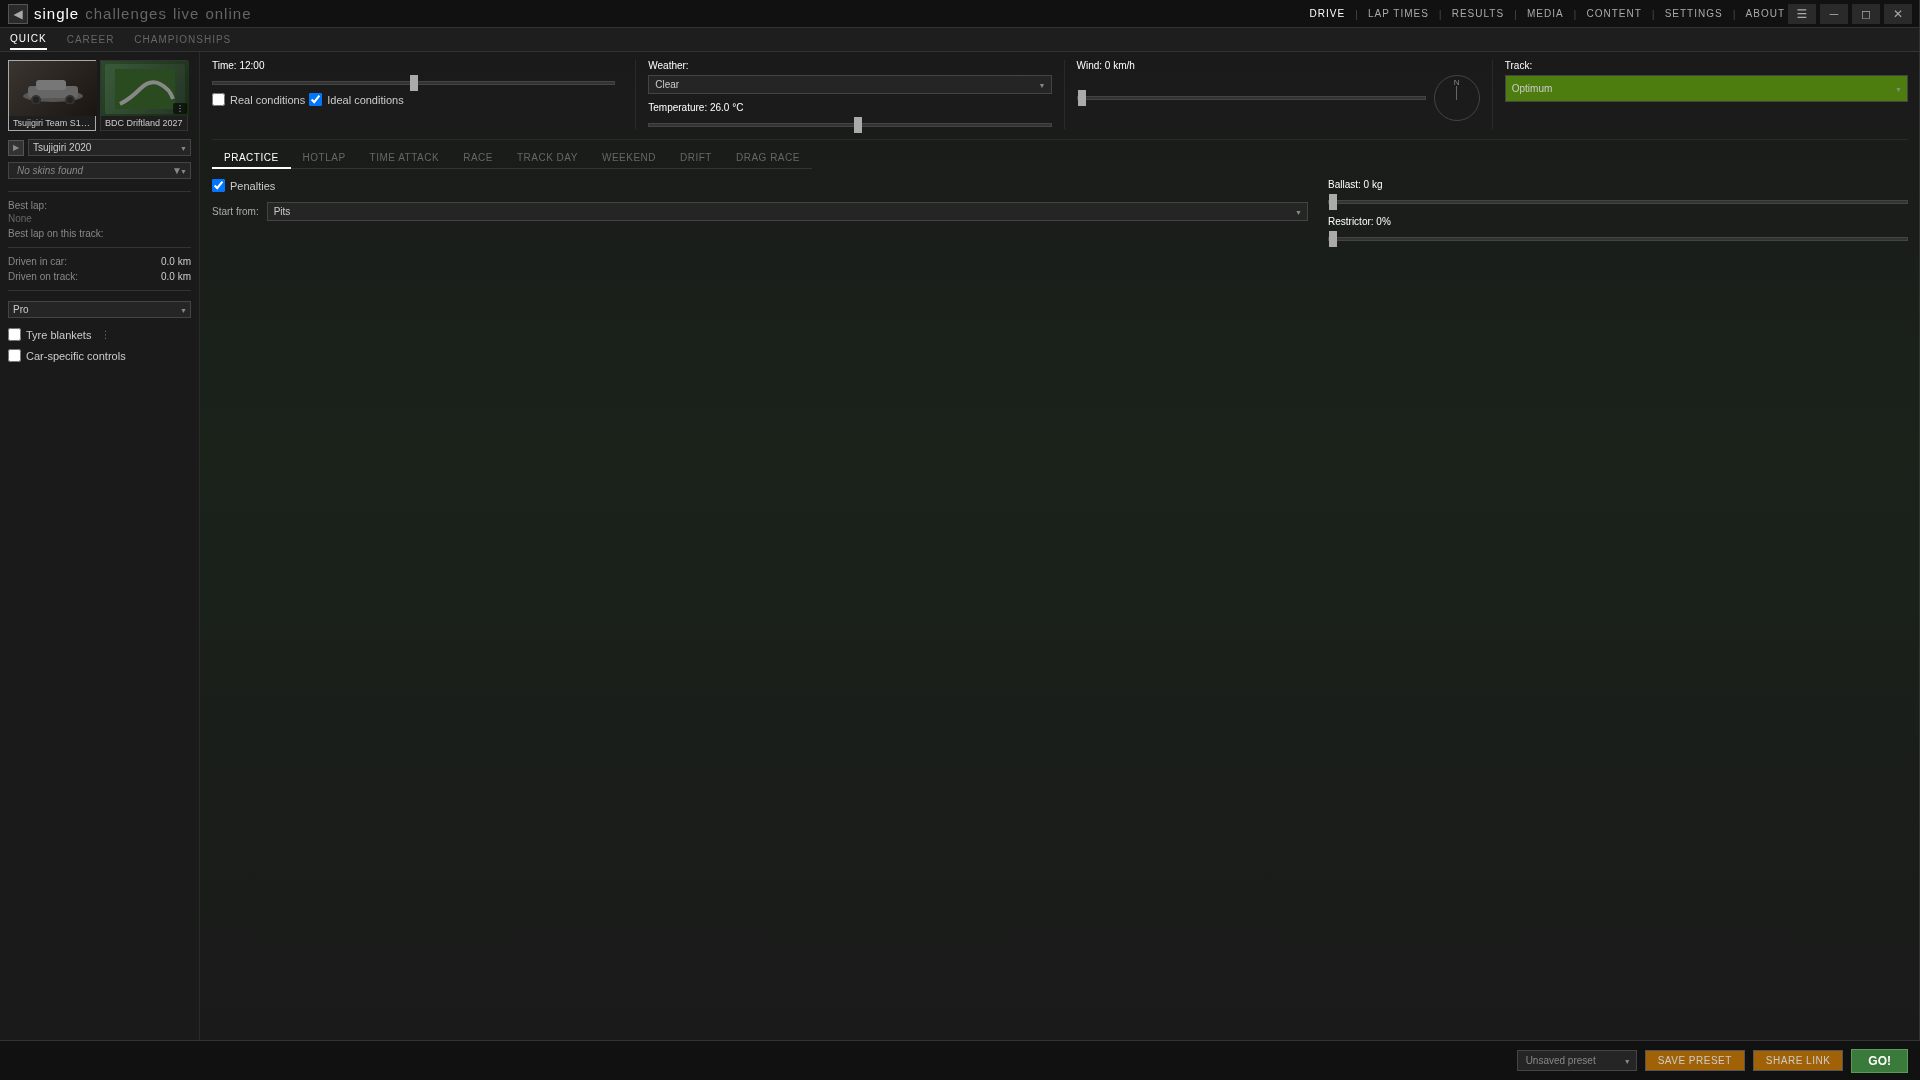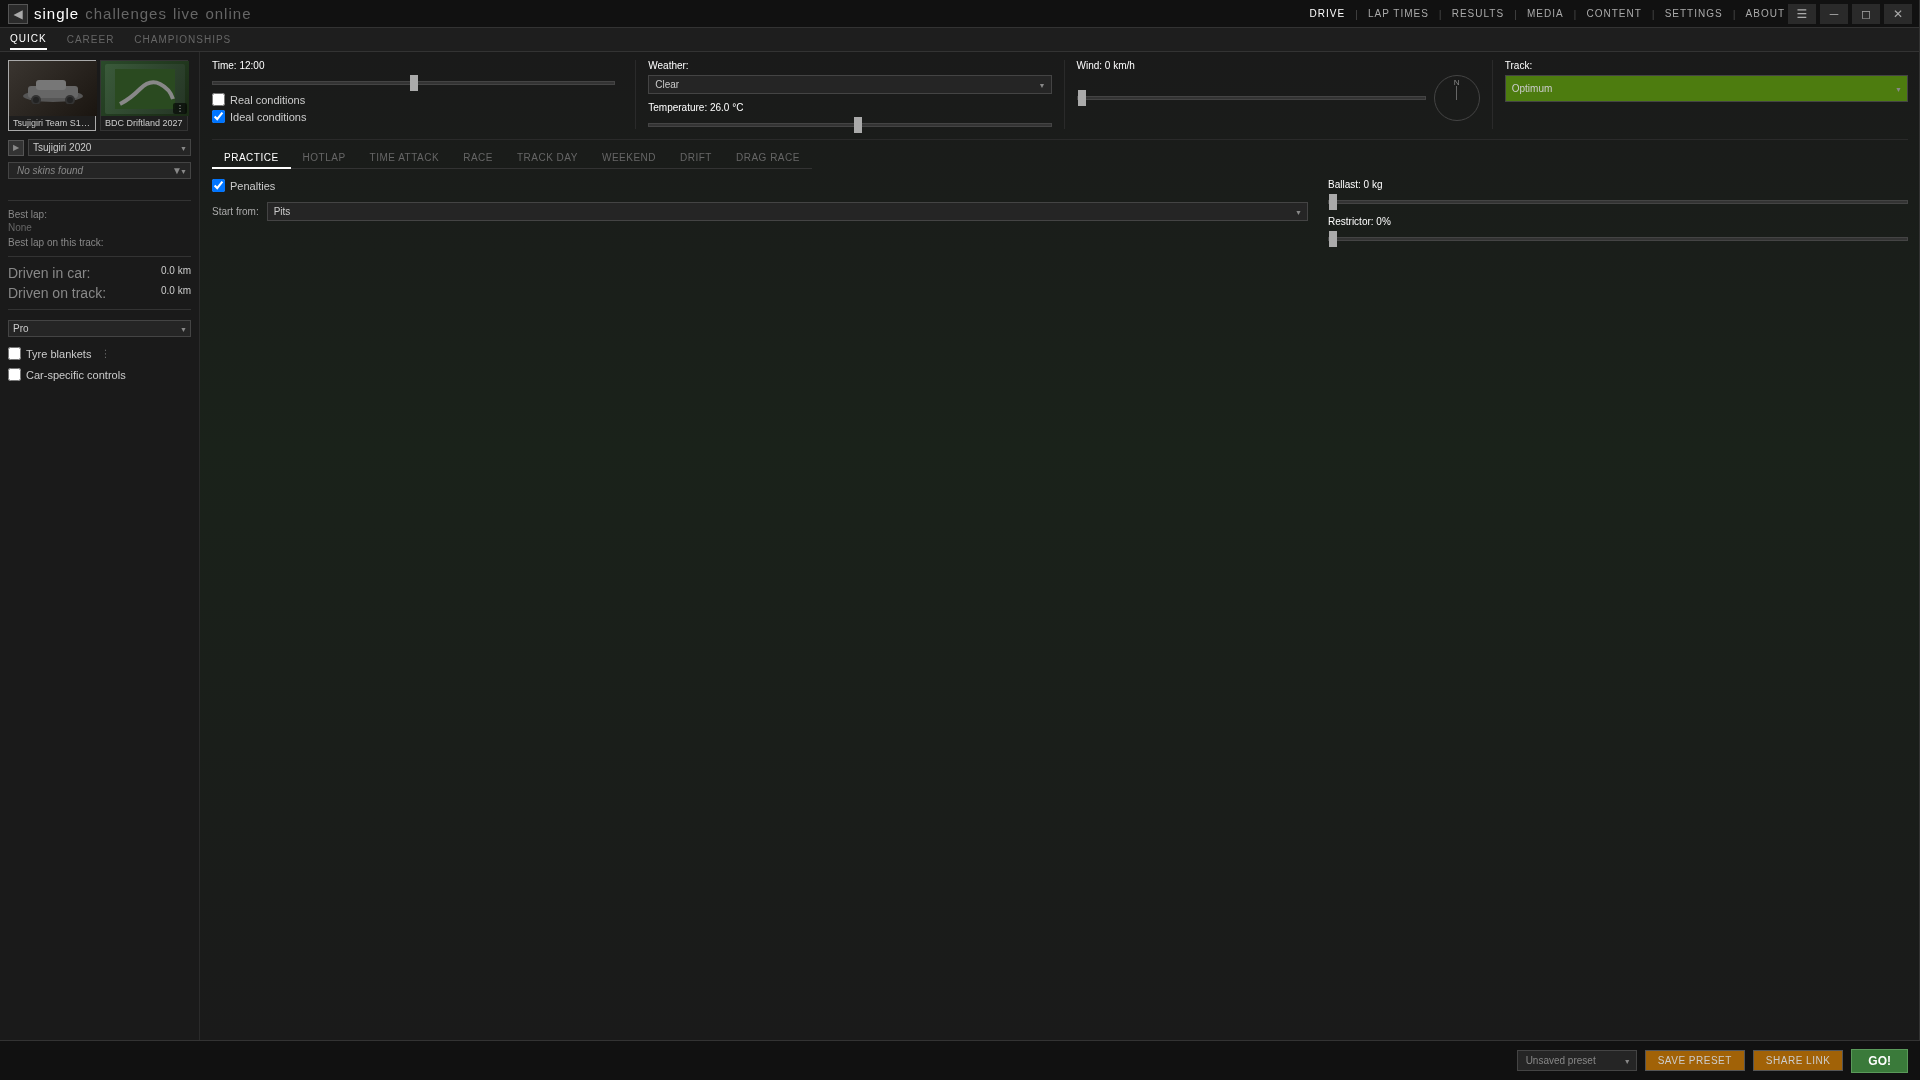--- a/index.html
+++ b/index.html
@@ -206,21 +206,21 @@
 
     .stats-block {
       border-top: 1px solid #333;
       padding-top: 8px;
     }
     .stat-row {
       display: flex;
       justify-content: space-between;
       margin-bottom: 4px;
     }
-    .stat-label { color: #888; font-size: 14px; }
+    .stat-label { color: #888; font-size: 10px; }
     .stat-value { color: #ccc; font-size: 10px; }
 
     .section-label {
       color: #888;
       font-size: 10px;
       margin-bottom: 2px;
     }
     .divider { border: none; border-top: 1px solid #333; margin: 8px 0; }
 
     .tyre-row {
@@ -521,21 +521,21 @@
       <div style="display:flex;align-items:center;gap:4px;">
         <div style="width:16px;height:16px;background:#333;border:1px solid #555;display:flex;align-items:center;justify-content:center;font-size:8px;color:#888;cursor:pointer;">▶</div>
         <div class="select-wrapper" style="flex:1;">
           <select class="select-dropdown">
             <option>Tsujigiri 2020</option>
           </select>
         </div>
       </div>
     </div>
 
-    <div style="margin-bottom:21px;">
+    <div style="margin-bottom:12px;">
       <div class="skin-select-wrapper">
         <button class="no-skins-btn">
           <span>No skins found</span>
           <span>▼</span>
         </button>
       </div>
     </div>
 
     <div class="stats-block">
       <div class="section-label">Best lap:</div>
@@ -583,21 +583,21 @@
   <div class="settings-area">
 
     <div style="display:flex; margin-bottom:8px; border-bottom:1px solid #2a2a2a; padding-bottom:10px;">
 
       <div style="flex:1; padding-right:20px; border-right:1px solid #2a2a2a;">
         <div class="setting-label">
           <span>Time:</span>
           <span style="color:#fff;">12:00</span>
         </div>
         <input type="range" min="0" max="24" value="12" style="width: 100%;">
-        <div style="display:flex;flex-direction:column;gap:4px;margin-top:6px;">
+        <div style="display:flex;flex-direction:row;gap:4px;margin-top:6px;">
           <label class="checkbox-label">
             <input type="checkbox" style="">
             <span>Real conditions</span>
           </label>
           <label class="checkbox-label">
             <input type="checkbox" checked="" style="">
             <span>Ideal conditions</span>
           </label>
         </div>
         <div style="width:1px;background:#333;position:absolute;right:0;top:0;bottom:0;"></div>

